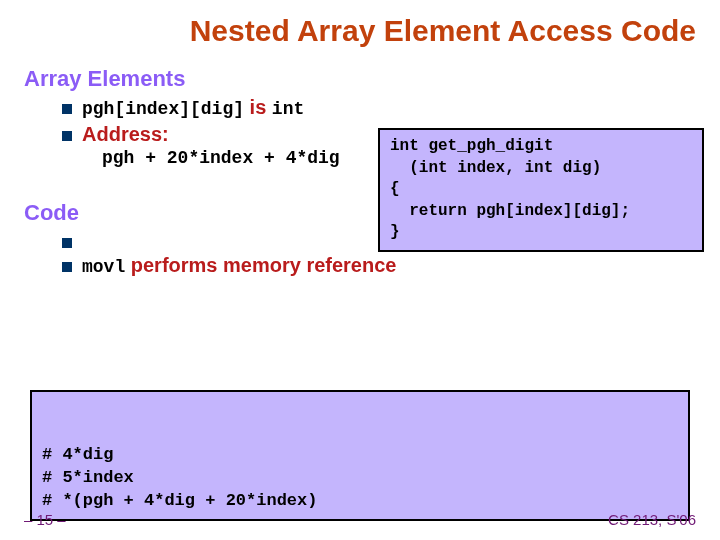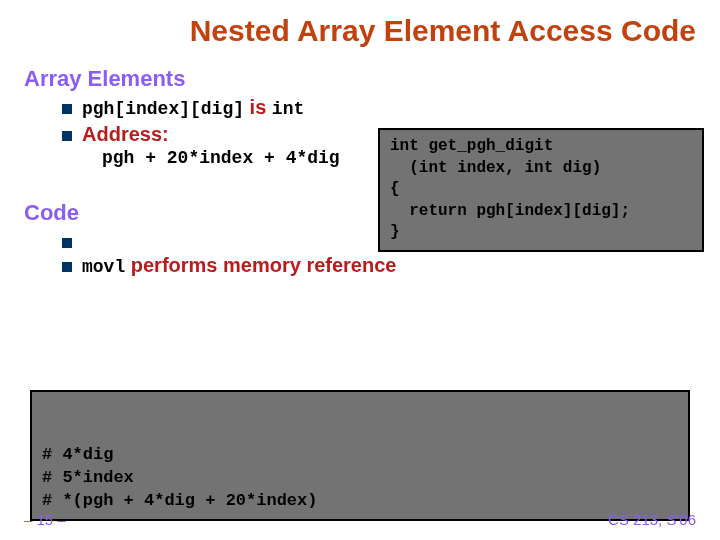--- a/index.html
+++ b/index.html
@@ -53,21 +53,21 @@
   .indent-mono {
     margin-left: 78px;
     font-family: "Courier New", Courier, monospace;
     font-weight: bold;
     font-size: 18px;
     margin-top: 2px;
   }
   .code-box {
     position: absolute;
     border: 2px solid #000;
-    background: #737373;
+    background: #c4b5fd;
     font-family: "Courier New", Courier, monospace;
     font-weight: bold;
     font-size: 16px;
     padding: 6px 10px;
     white-space: pre;
     line-height: 1.35;
   }
   .box-get {
     top: 128px;
     left: 378px;
@@ -83,21 +83,21 @@
   }
   .col { white-space: pre; }
   .footer {
     position: absolute;
     bottom: 12px;
     left: 24px;
     right: 24px;
     display: flex;
     justify-content: space-between;
     font-size: 15px;
-    color: #8b5cf6;
+    color: #701a75;
   }
   .bullet-text { font-weight: bold; color: #b91c1c; }
 </style>
 </head>
 <body>
 
 <div class="slide">
   <div class="title">Nested Array Element Access Code</div>
 
   <div class="h2">Array Elements</div>

